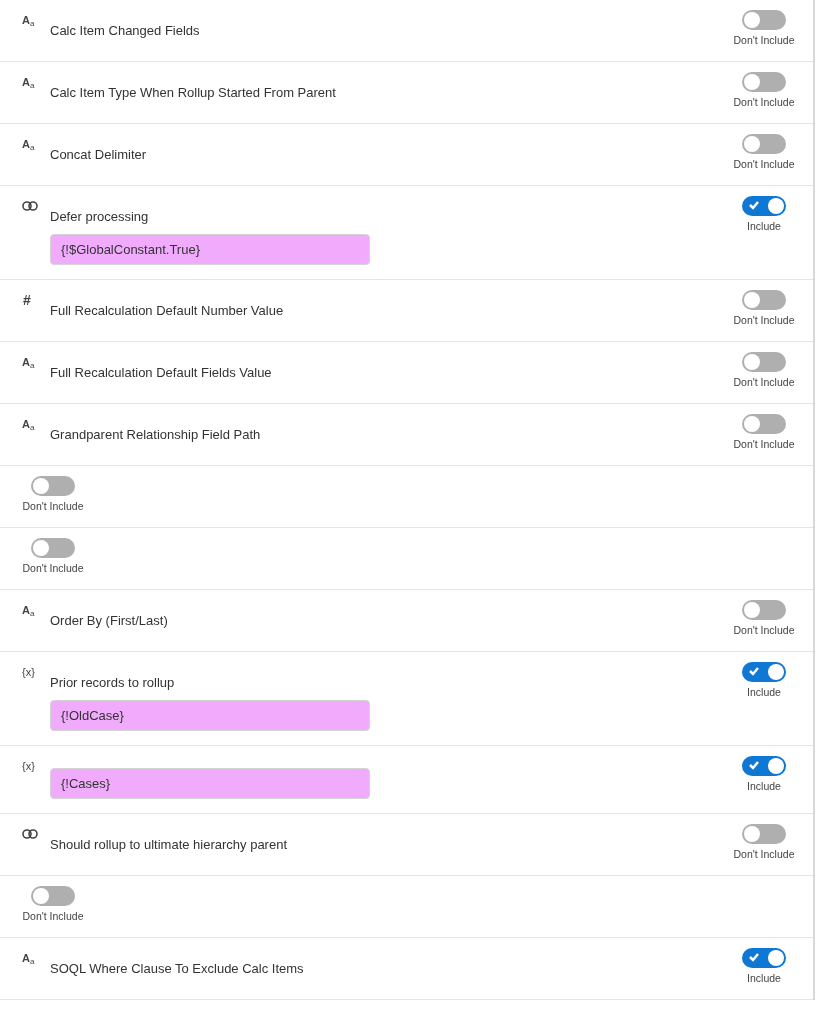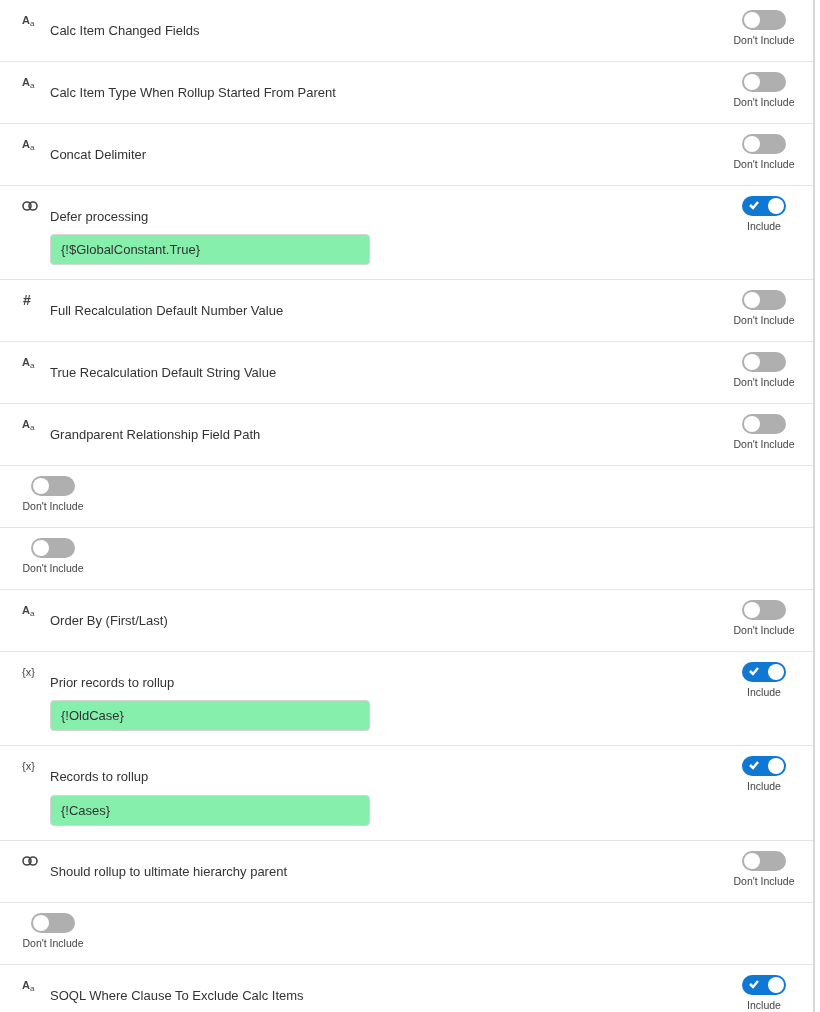--- a/index.html
+++ b/index.html
@@ -49,21 +49,21 @@
       line-height: 1.4;
     }
     .field-input {
       width: 320px;
       padding: 7px 10px;
       border: 1px solid #d4d4d4;
       border-radius: 4px;
       font-size: 13px;
       color: #333;
       font-family: inherit;
-      background: #86efac;
+      background: #f0abfc;
     }
     .row-right {
       display: flex;
       flex-direction: column;
       align-items: center;
       gap: 4px;
       width: 62px;
       flex-shrink: 0;
     }
     .toggle {
@@ -211,21 +211,21 @@
     </div>
     <div class="row">
       <div class="row-left">
         <span class="icon">
           <svg viewBox="0 0 16 16" width="16" height="16">
             <text x="0" y="12" font-size="11" font-weight="600" fill="#444">A</text>
             <text x="8" y="14" font-size="8" fill="#444">a</text>
           </svg>
         </span>
         <div class="field-content">
-          <div class="field-label">True Recalculation Default String Value</div>
+          <div class="field-label">Full Recalculation Default Fields Value</div>
         </div>
       </div>
       <div class="row-right">
         <div class="toggle toggle-off">
           <div class="toggle-knob"></div>
         </div>
         <div class="toggle-status">Don't Include</div>
       </div>
     </div>
     <div class="row">
@@ -305,21 +305,20 @@
       </div>
     </div>
     <div class="row">
       <div class="row-left">
         <span class="icon">
           <svg viewBox="0 0 16 16" width="16" height="16">
             <text x="0" y="12" font-size="11" font-weight="500" fill="#444">{x}</text>
           </svg>
         </span>
         <div class="field-content">
-          <div class="field-label">Records to rollup</div>
           <input type="text" class="field-input" value="{!Cases}" style="">
         </div>
       </div>
       <div class="row-right">
         <div class="toggle toggle-on">
           <svg class="toggle-check" viewBox="0 0 12 12">
             <polyline points="2,6 5,9 10,3"></polyline>
           </svg>
           <div class="toggle-knob"></div>
         </div>

